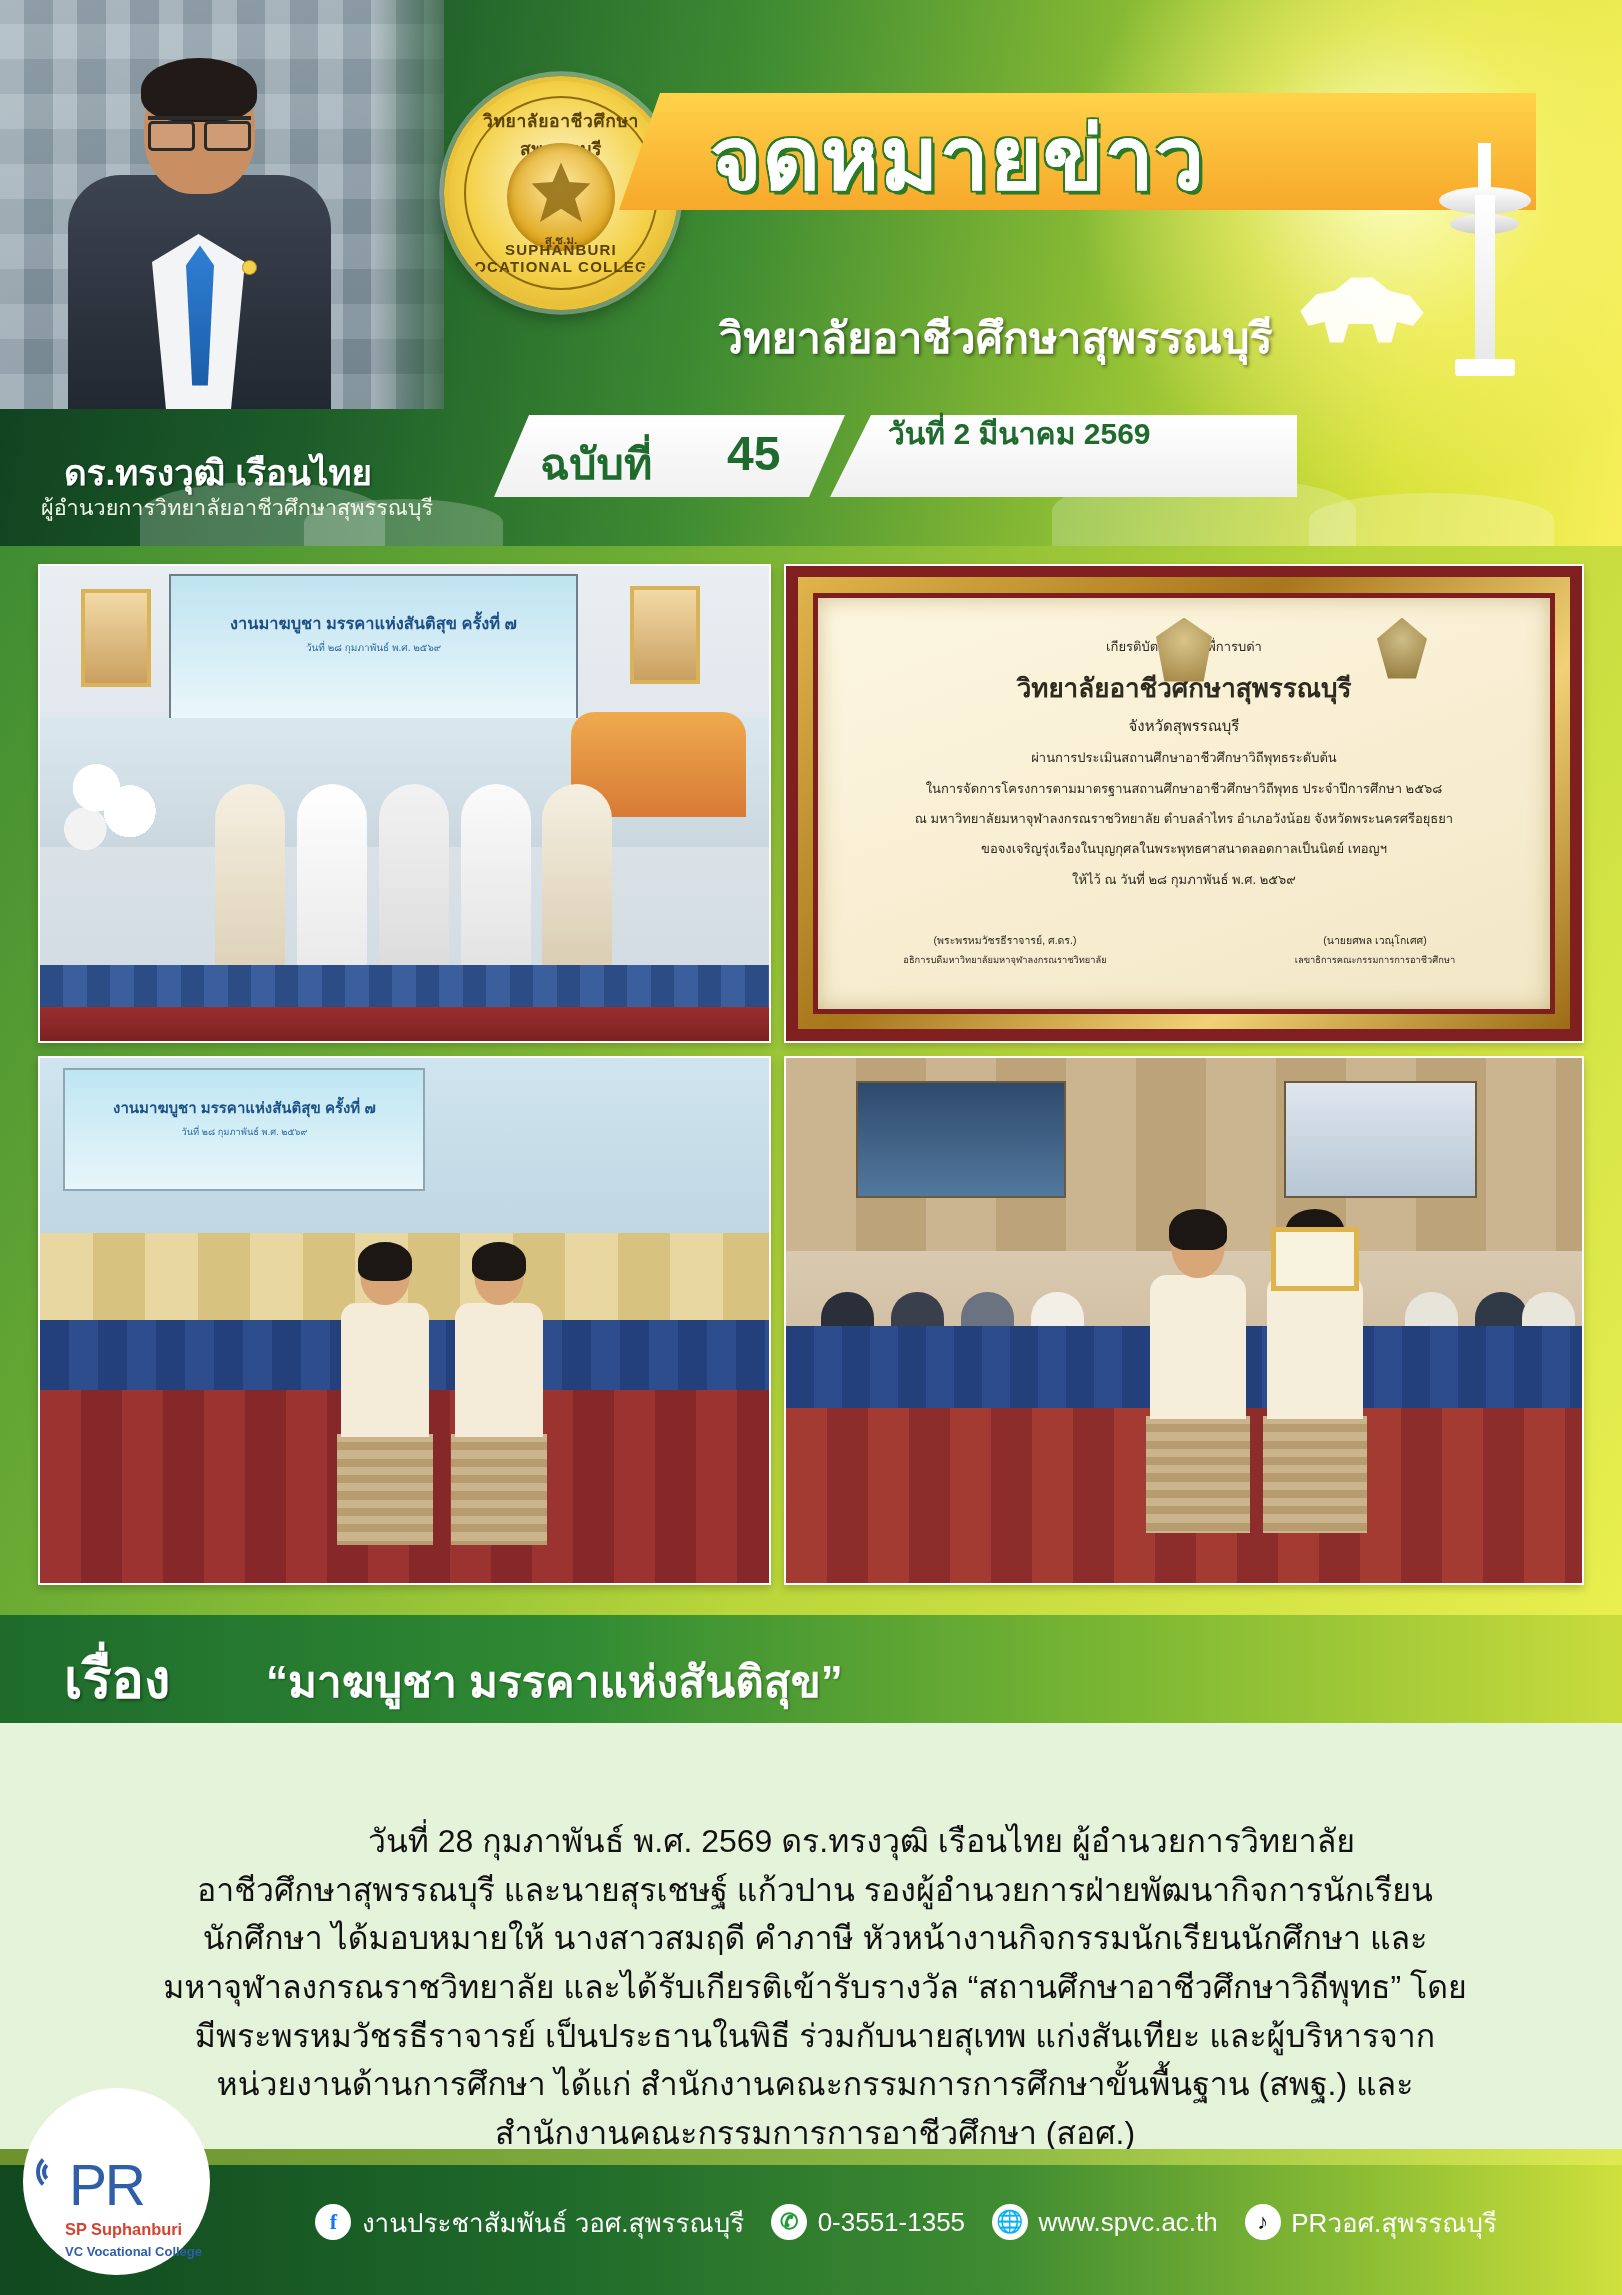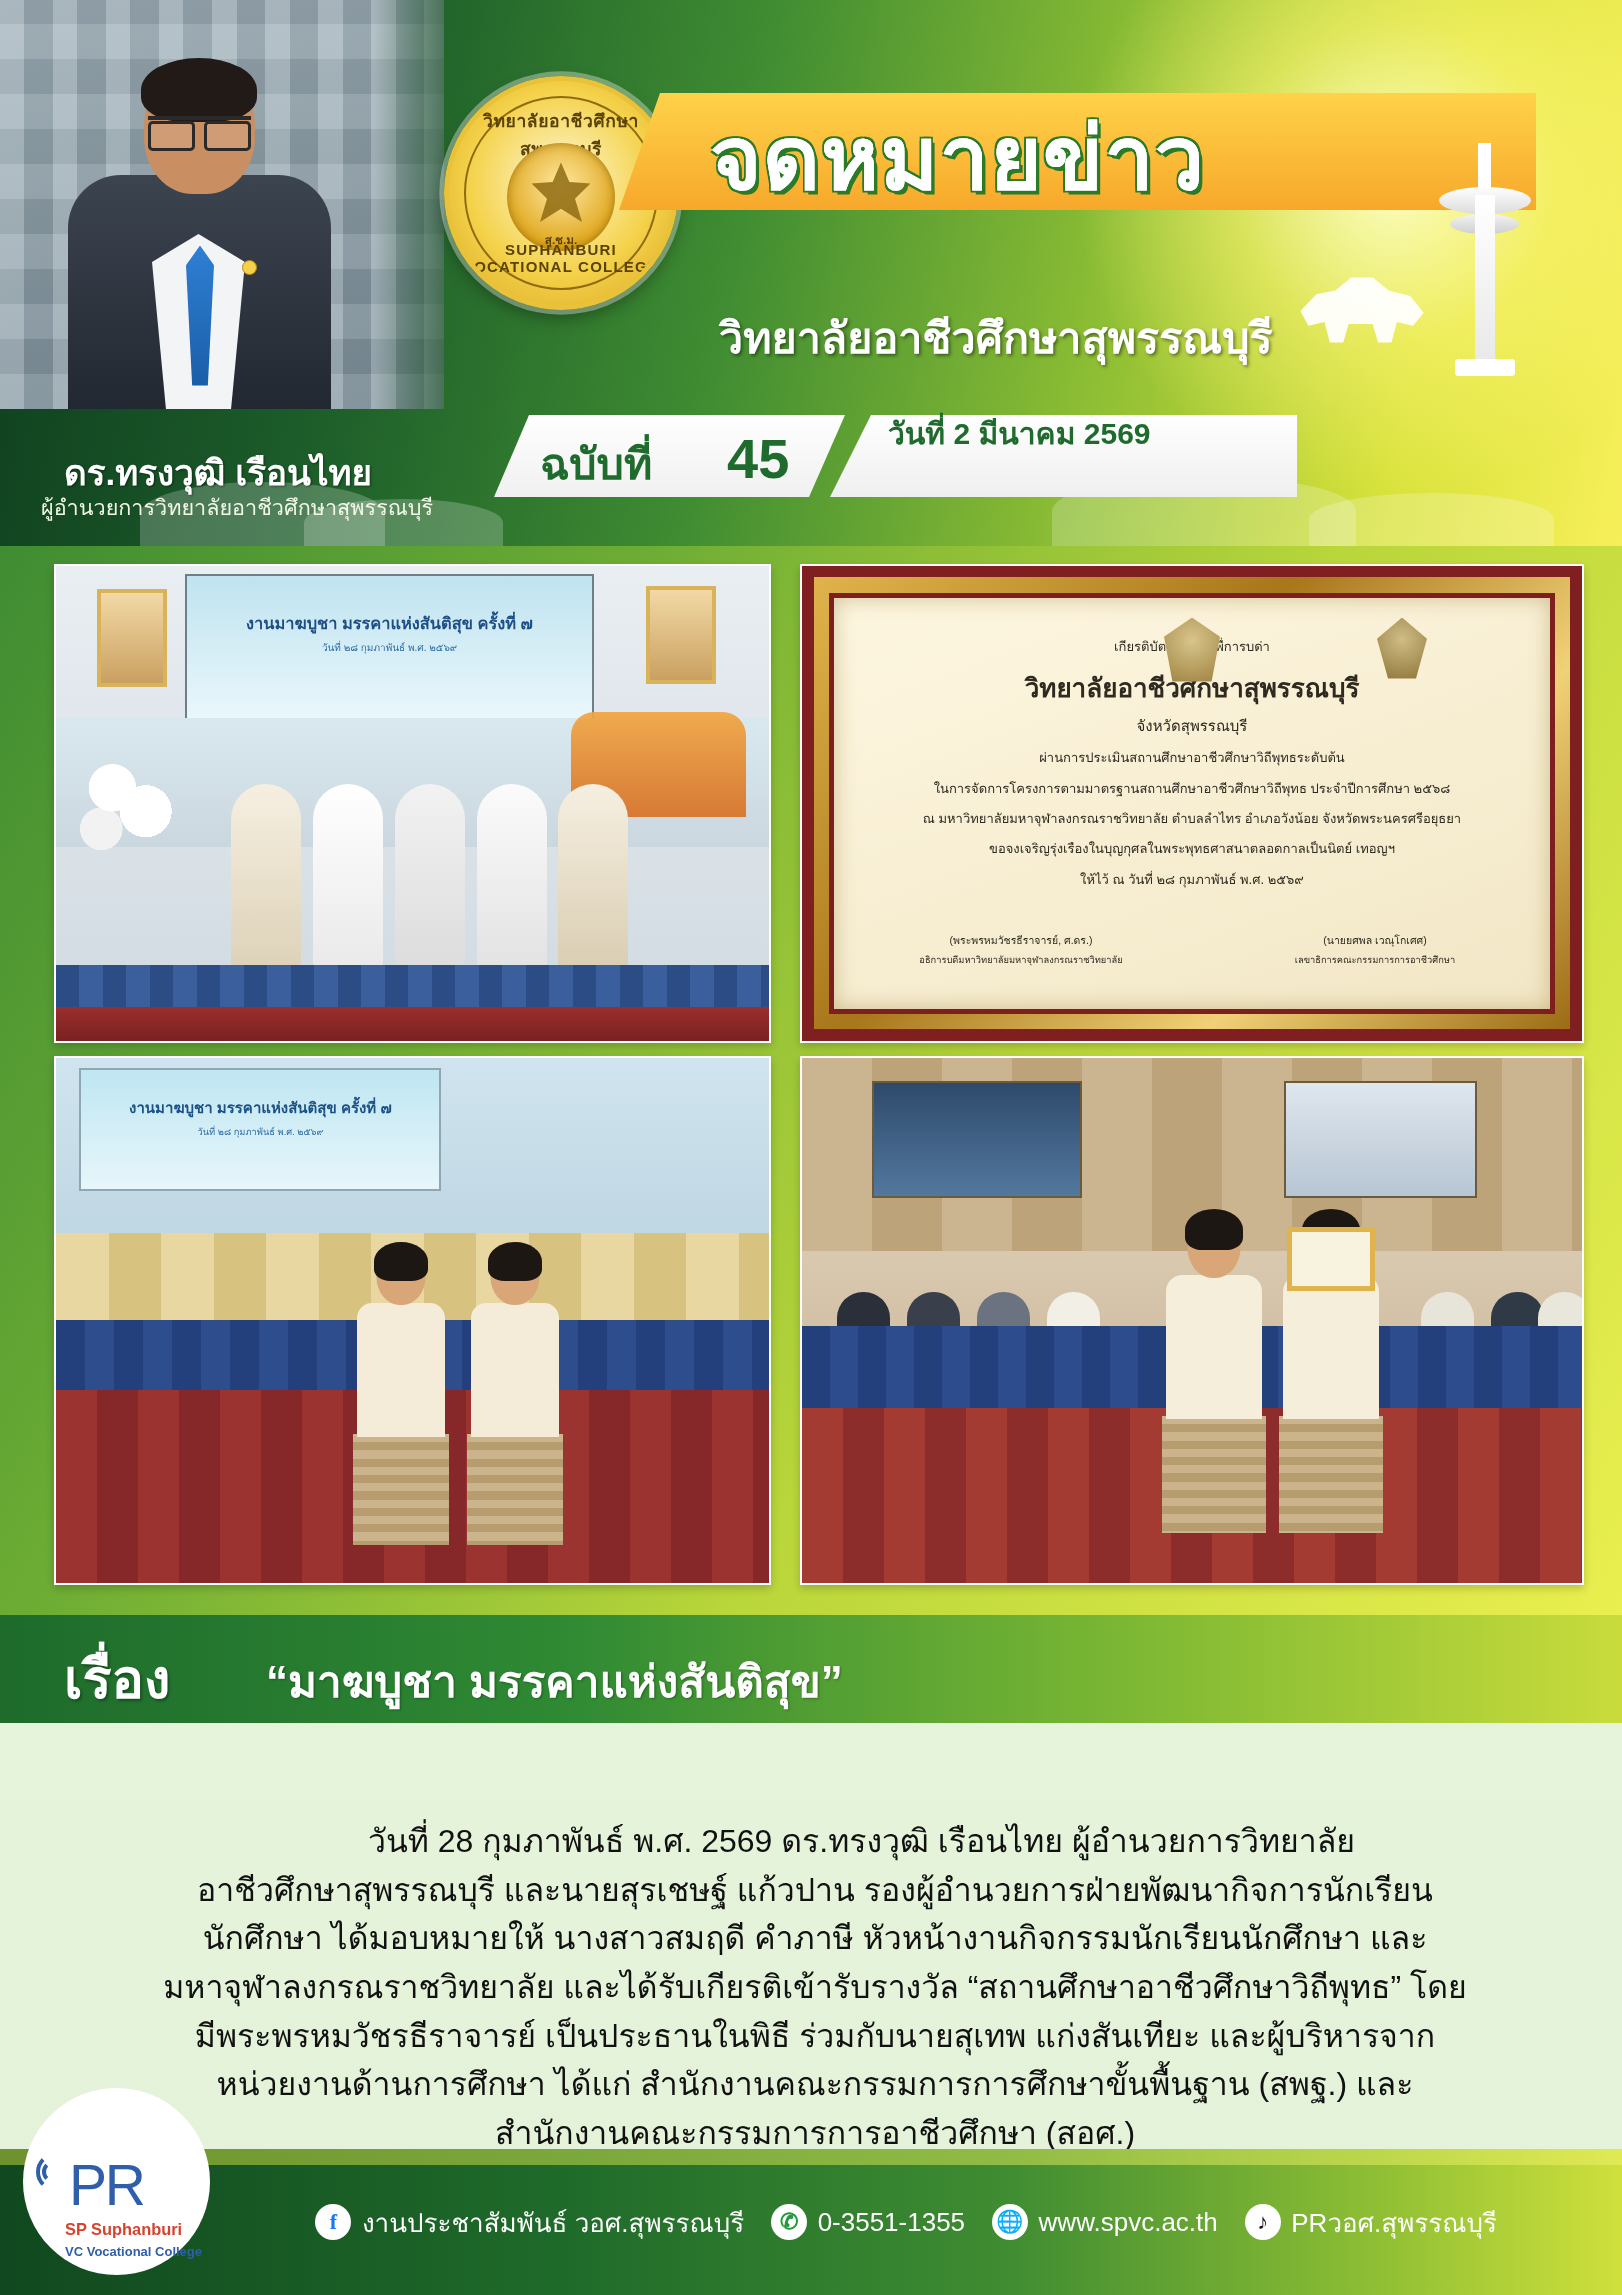--- a/index.html
+++ b/index.html
@@ -249,21 +249,21 @@
     clip-path: polygon(35px 0, 100% 0, 315px 100%, 0 100%);
     box-shadow: 0 4.7px 9.3px rgba(0,0,0,.22);
   }
   .issue-text {
     position: absolute; left: 540px; top: 430px;
     font-size: 43px; font-weight: bold; color: #1f6b2e;
     white-space: nowrap;
   }
   .issue-num {
     position: absolute; left: 727px; top: 426px;
-    font-size: 56px; font-weight: bold; color: #1f6b2e;
+    font-size: 48px; font-weight: bold; color: #1f6b2e;
   }
   .date-ribbon {
     position: absolute;
     left: 830px; top: 415px;
     width: 467px; height: 82px;
     background: linear-gradient(180deg, #ffffff, #efefef);
     clip-path: polygon(41px 0, 100% 0, 100% 100%, 0 100%);
     box-shadow: 0 4.7px 9.3px rgba(0,0,0,.22);
   }
   .date-text {
@@ -287,21 +287,20 @@
     display: grid;
     grid-template-columns: 733px 800px;
     grid-template-rows: 479px 529px;
     gap: 13px;
   }
   .photo {
     position: relative;
     overflow: hidden;
     border: 2.3px solid #ffffff;
     box-shadow: 0 3.5px 8.2px rgba(0,0,0,.2);
-    margin-left: 16px;
   }
 
   
   .p1 { background: linear-gradient(180deg, #e9eef2 0%, #cfd9e0 100%); }
   .p1 .stage-screen {
     position: absolute; left: 129px; top: 8.2px; width: 409px; height: 146px;
     background: linear-gradient(180deg, #bfe3f0, #eaf7fb);
     border: 2.9px solid #6f7f88;
   }
   .p1 .screen-title {

